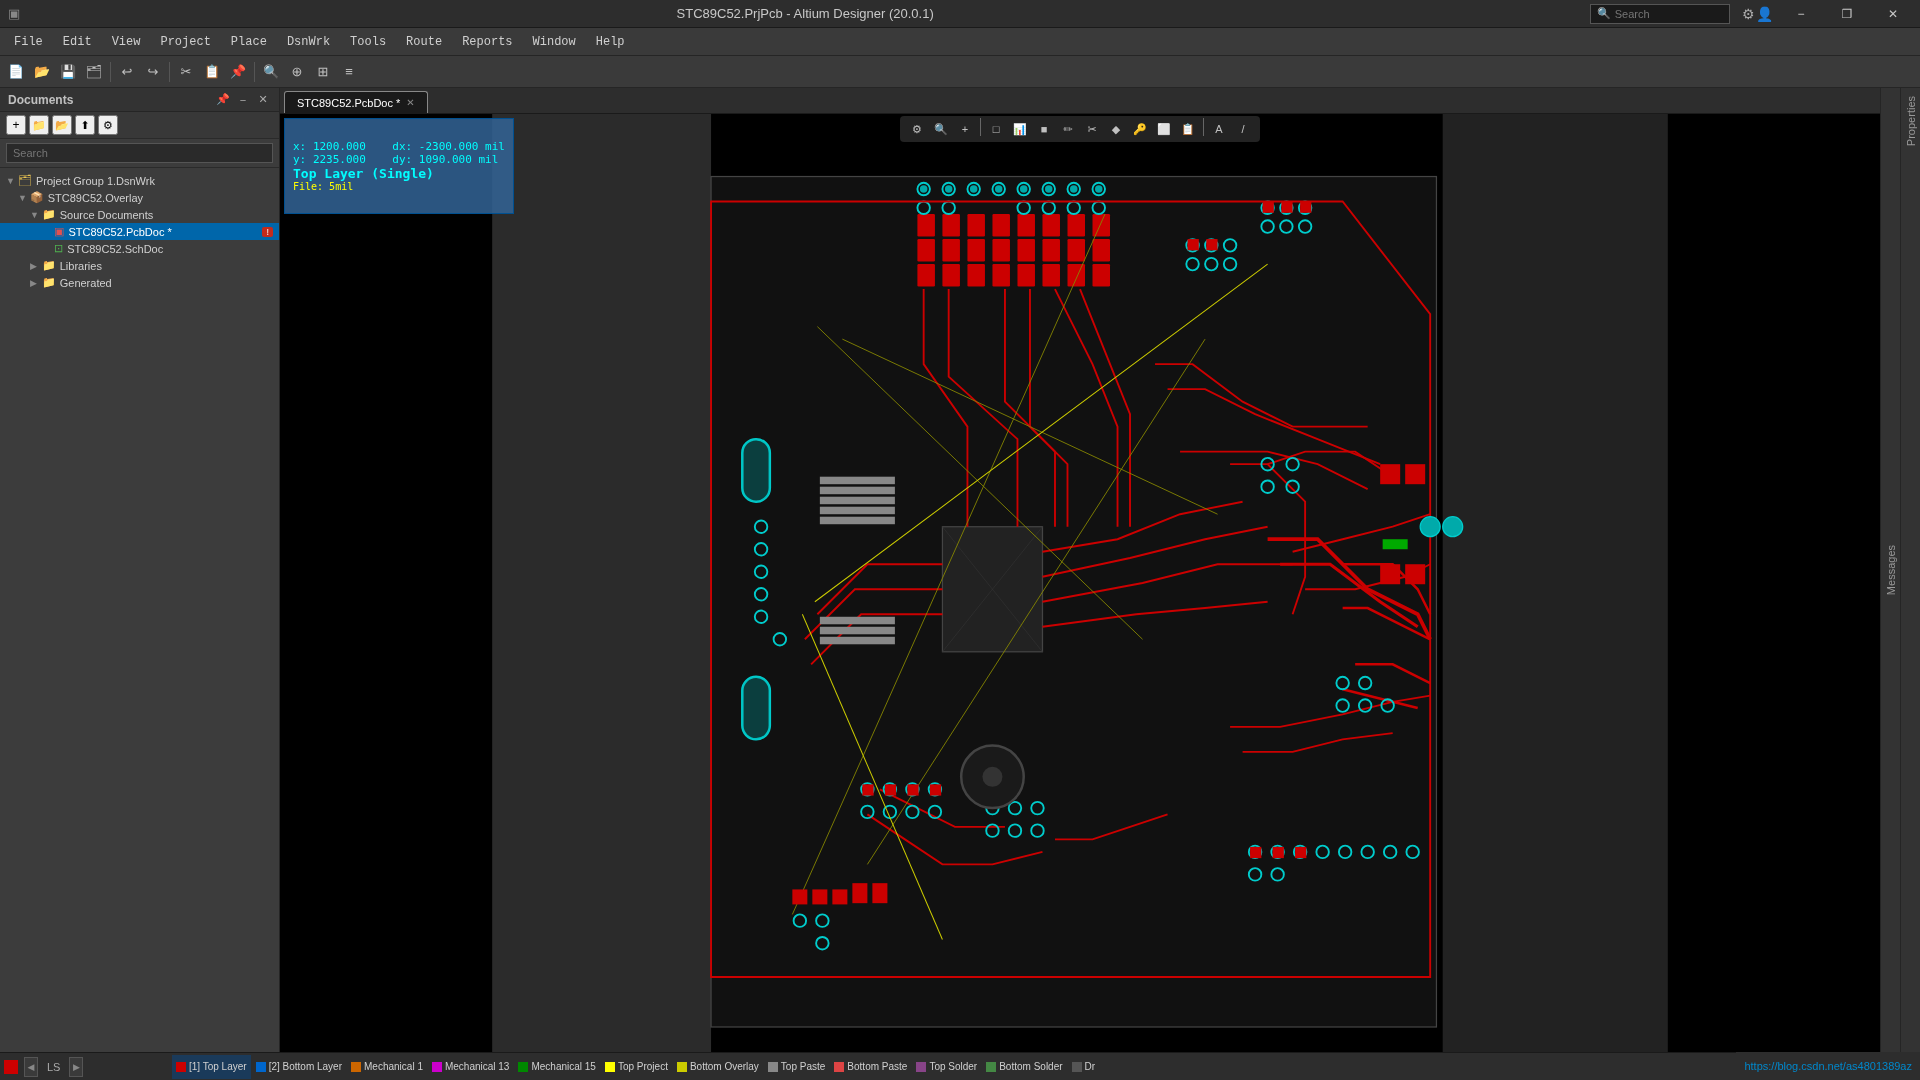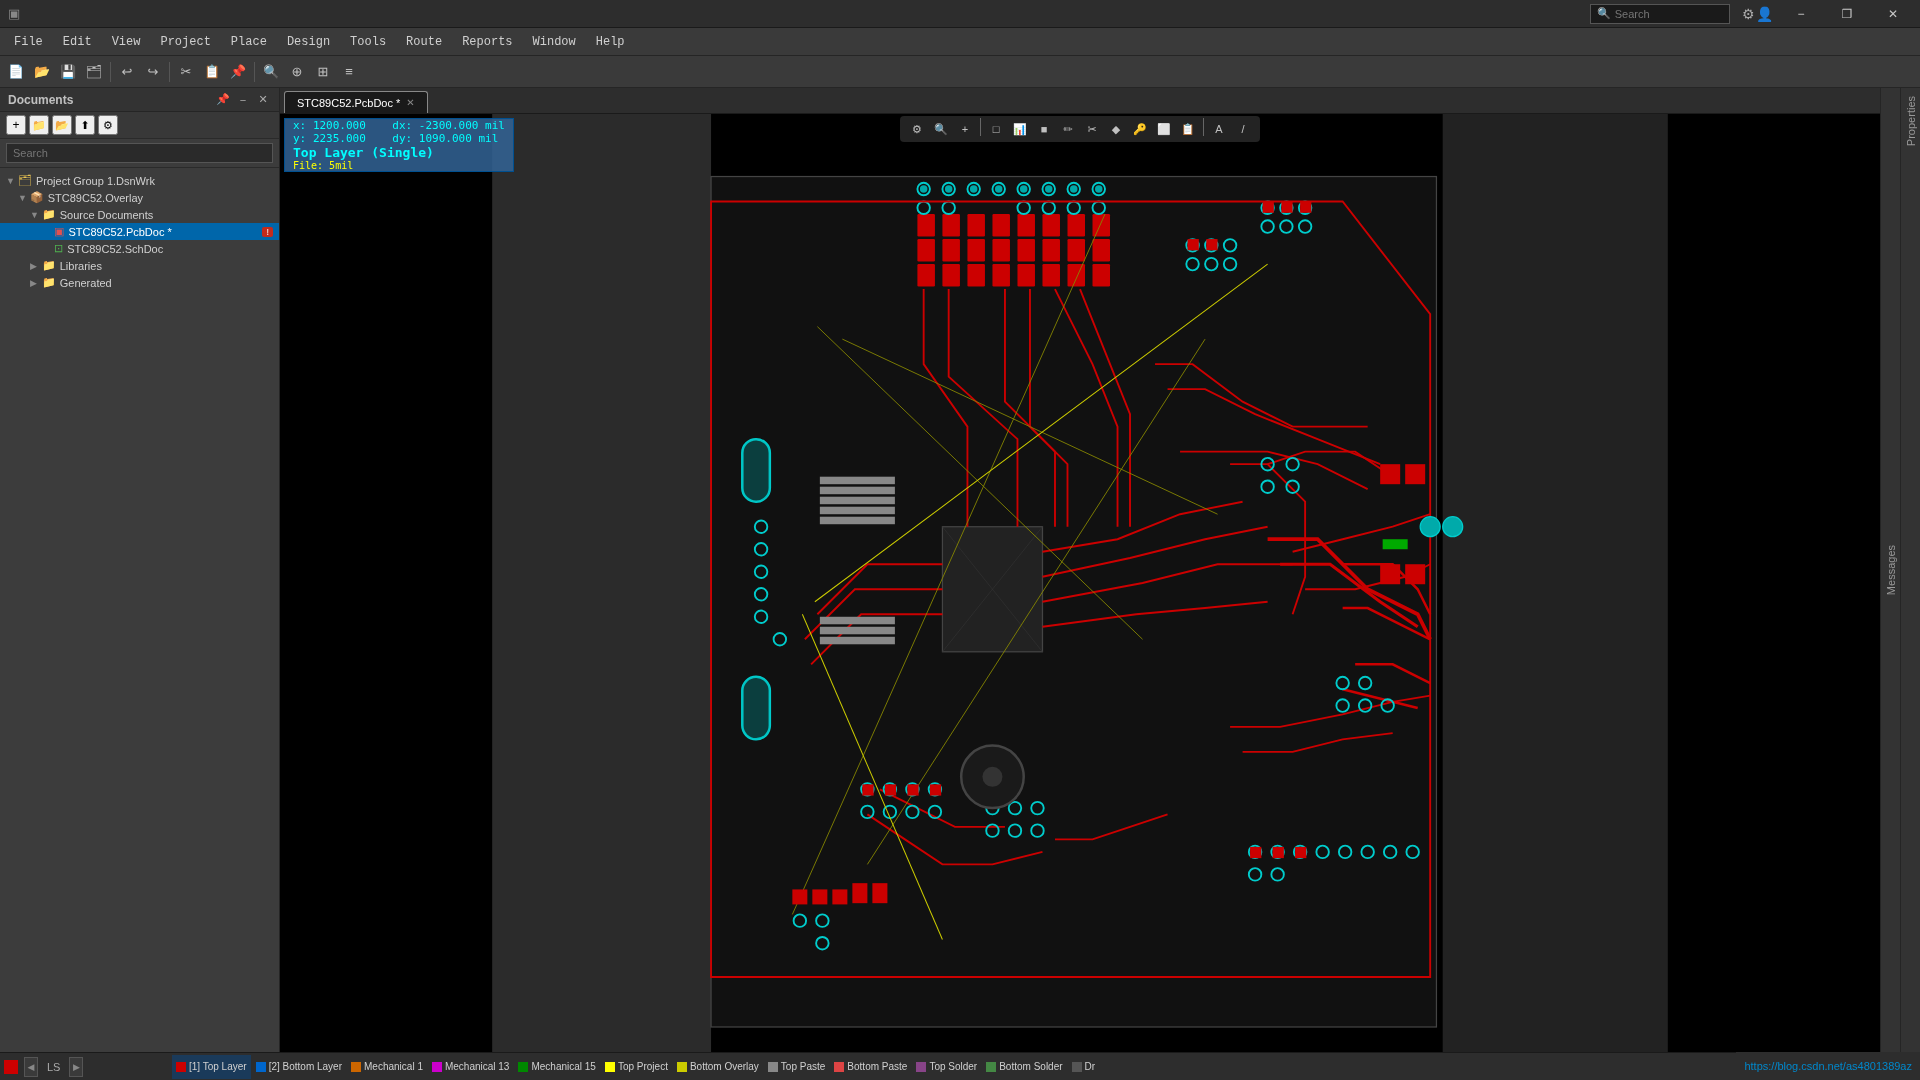--- a/index.html
+++ b/index.html
@@ -64,21 +64,21 @@
     #tab-bar { height: 26px; background: #2d2d2d; display: flex; align-items: flex-end; padding: 0 4px; border-bottom: 1px solid #1a1a1a; }
     .tab { height: 22px; padding: 0 12px; display: flex; align-items: center; background: #3a3a3a; border: 1px solid #555; border-bottom: none; cursor: pointer; font-size: 11px; color: #b0b0b0; margin-right: 2px; border-radius: 3px 3px 0 0; }
     .tab.active { background: #1a1a1a; color: #fff; border-color: #888; }
     .tab .close-tab { margin-left: 6px; color: #888; font-size: 10px; }
 
     #pcb-viewport { position: relative; height: calc(100% - 26px); background: #000; overflow: hidden; }
 
     
     #coord-overlay {
       position: absolute; top: 4px; left: 4px; background: rgba(50,100,150,0.85);
-      color: #00ffff; font-size: 11px; padding: 0 8px; font-family: monospace; z-index: 10;
+      color: #00ffff; font-size: 11px; padding: 21px 8px; font-family: monospace; z-index: 10;
       border: 1px solid #005090;
     }
     #coord-overlay .layer-label { color: #00ffff; font-size: 13px; font-weight: bold; }
     #coord-overlay .snap { color: #ffff00; font-size: 10px; }
 
     
     #pcb-svg { width: 100%; height: 100%; }
 
     
     #pcb-toolbar { position: absolute; top: 0; left: 0; right: 0; height: 30px; display: flex; align-items: center; justify-content: center; gap: 2px; pointer-events: none; z-index: 5; }
@@ -109,20 +109,21 @@
     #messages-panel { width: 20px; background: #333; writing-mode: vertical-lr; display: flex; align-items: center; justify-content: center; border-left: 1px solid #252525; }
     #messages-panel .msg-label { color: #999; font-size: 11px; transform: rotate(180deg); cursor: pointer; padding: 6px 0; }
   </style>
 </head>
 <body>
 
 <div id="title-bar">
   <div style="display:flex;align-items:center;padding-left:8px;gap:6px;">
     <span style="color:#888;font-size:13px;">▣</span>
   </div>
+  <div class="title">STC89C52.PrjPcb - Altium Designer (20.0.1)</div>
   <div style="display:flex;align-items:center;gap:4px;margin-right:4px;">
     <div class="search-area">
       <div class="search-box">
         <span style="color:#aaa;margin-right:4px;font-size:11px;">🔍</span>
         <input type="text" placeholder="Search" style="">
       </div>
     </div>
     <div style="display:flex;gap:2px;">
       <span style="color:#aaa;font-size:14px;cursor:pointer;">⚙</span>
       <span style="color:#aaa;font-size:14px;cursor:pointer;">👤</span>
@@ -134,21 +135,21 @@
     </div>
   </div>
 </div>
 
 <div id="menu-bar">
   <div class="menu-item">File</div>
   <div class="menu-item">Edit</div>
   <div class="menu-item">View</div>
   <div class="menu-item">Project</div>
   <div class="menu-item">Place</div>
-  <div class="menu-item">Design</div>
+  <div class="menu-item">DsnWrk</div>
   <div class="menu-item">Tools</div>
   <div class="menu-item">Route</div>
   <div class="menu-item">Reports</div>
   <div class="menu-item">Window</div>
   <div class="menu-item">Help</div>
 </div>
 
 <div id="toolbar">
   <button class="tb-btn">📄</button>
   <button class="tb-btn">📂</button>

